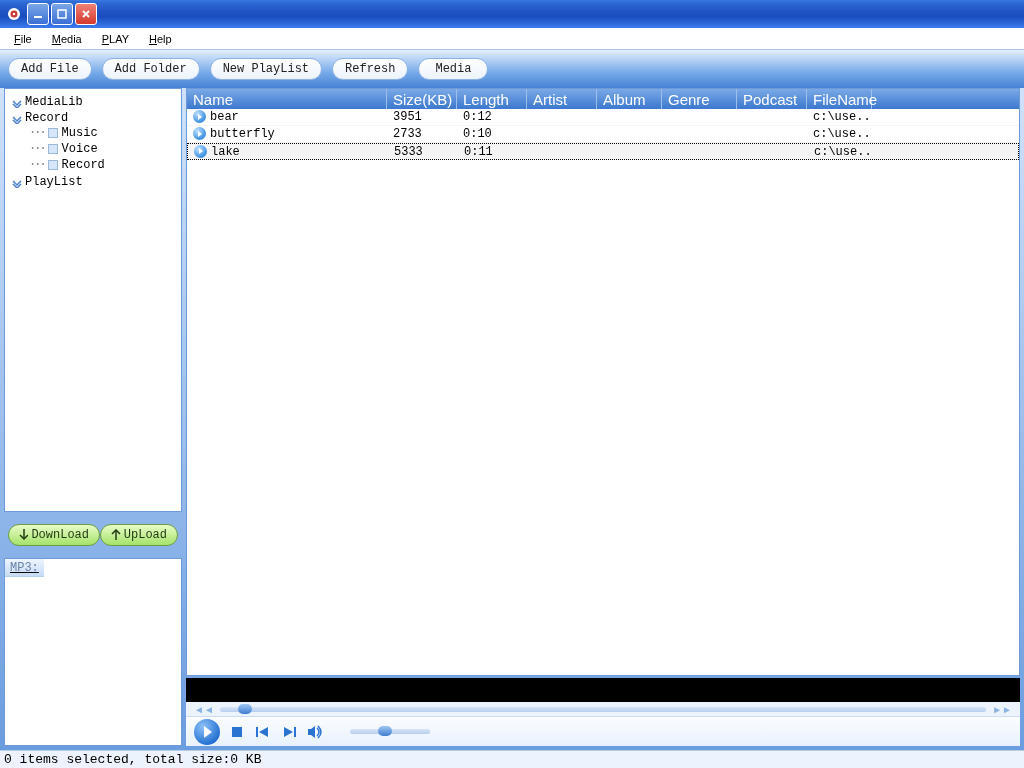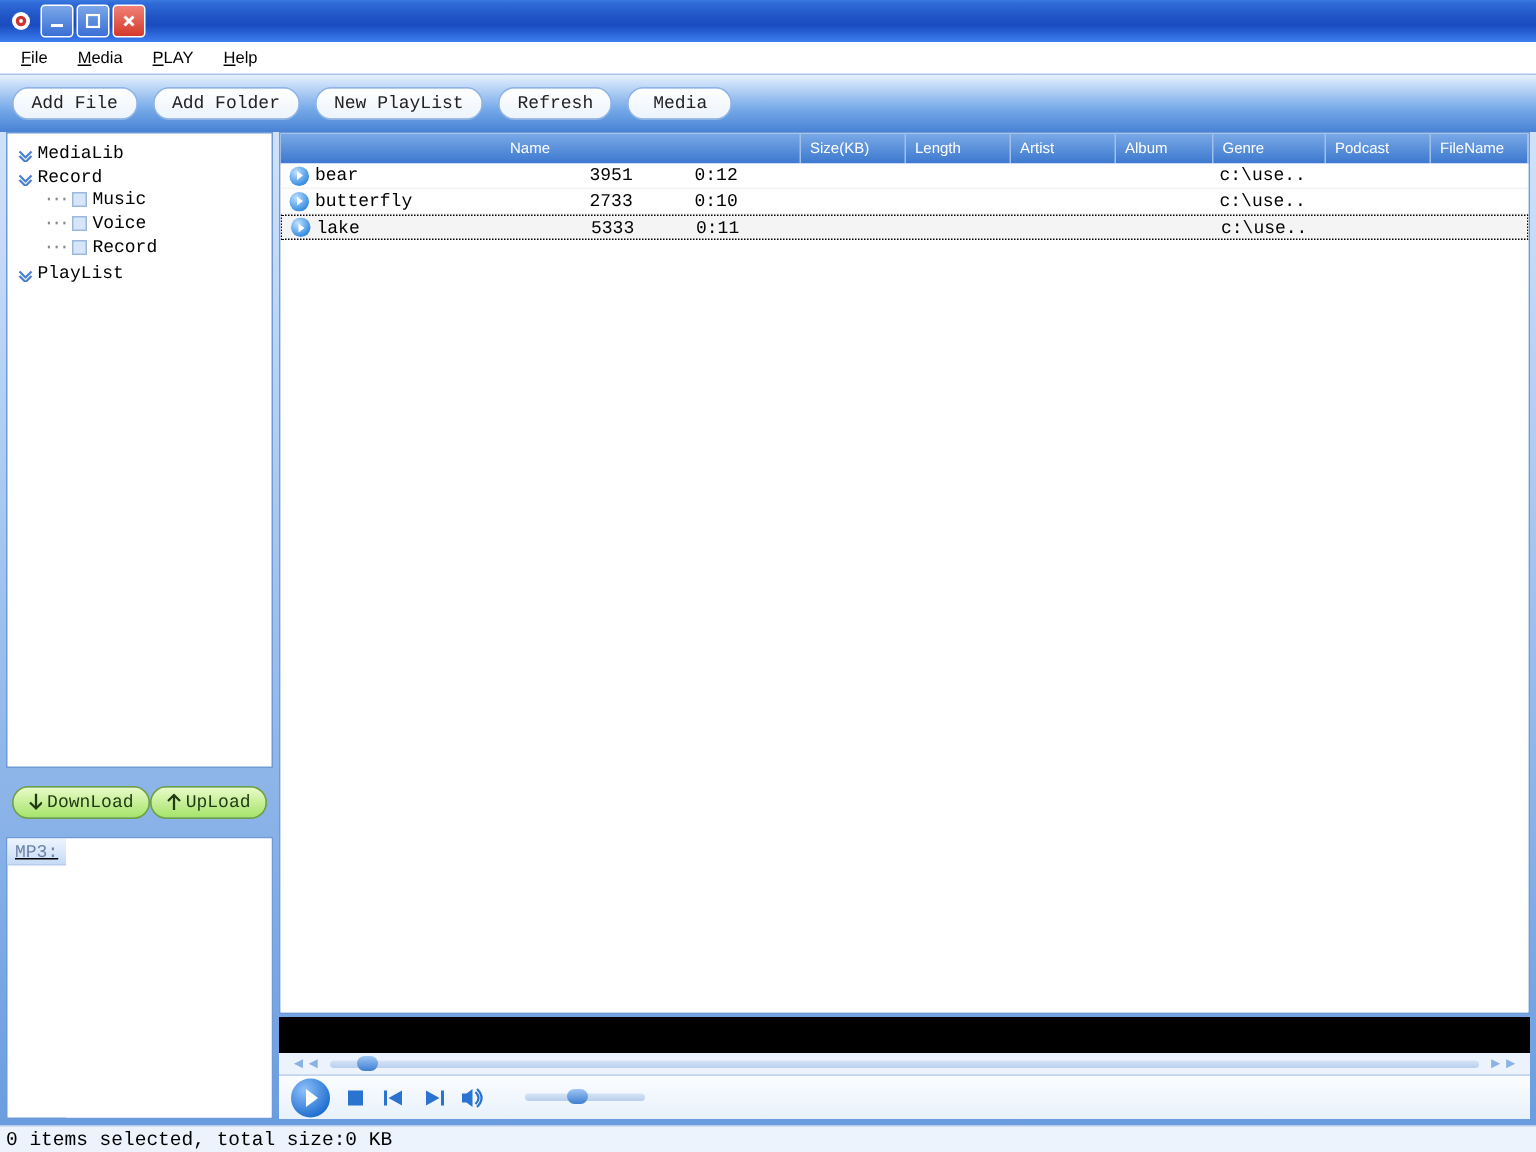--- a/index.html
+++ b/index.html
@@ -84,27 +84,27 @@
 .pill svg { display:block; }
 
 .mp3-panel { flex:1; display:flex; flex-direction:row;text-decoration:underline; }
 .mp3-body { flex:1; background:#fff; }
 
 .right-col { flex:1; display:flex; flex-direction:column; }
 .table-wrap { flex:1; background:#fff; border:1px solid #6f9ad8; display:flex; flex-direction:column; overflow:hidden; }
 .thead {
   height:20px; display:flex;
   background: linear-gradient(#7aa9e6,#3c78cf);
-  color:#fff; font-size:10px;justify-content:flex-end;
+  color:#fff; font-size:15px;
 }
 .thead .th { padding:0 6px; display:flex; align-items:center; border-right:1px solid #9ec0eb; }
 .tbody { flex:1; background:#fff; overflow:hidden; }
 .tbody .tr { height:17px; display:flex; align-items:center; font-family:"Courier New",monospace; font-size:12px; border-bottom:1px solid #f4f4f4; }
 .tbody .tr.selected { border:1px dotted #000; background:#f4f4f4; }
-.tbody .td { padding:0 6px; overflow:hidden; white-space:nowrap; display:flex; align-items:center; }
+.tbody .td { padding:0 6px; overflow:hidden; white-space:nowrap; display:flex; }
 .play-ico {
   width:13px;height:13px;border-radius:50%;
   background: radial-gradient(circle at 35% 30%, #bfe1ff, #3b8fe2 70%);
   margin-right:4px; display:flex;align-items:center;justify-content:center;
 }
 .play-ico::after { content:""; border-left:4px solid #fff; border-top:3px solid transparent; border-bottom:3px solid transparent; margin-left:1px; }
 
 
 .c-name{width:200px}.c-size{width:70px}.c-len{width:70px}.c-artist{width:70px}.c-album{width:65px}.c-genre{width:75px}.c-pod{width:70px}.c-file{width:65px}
 

